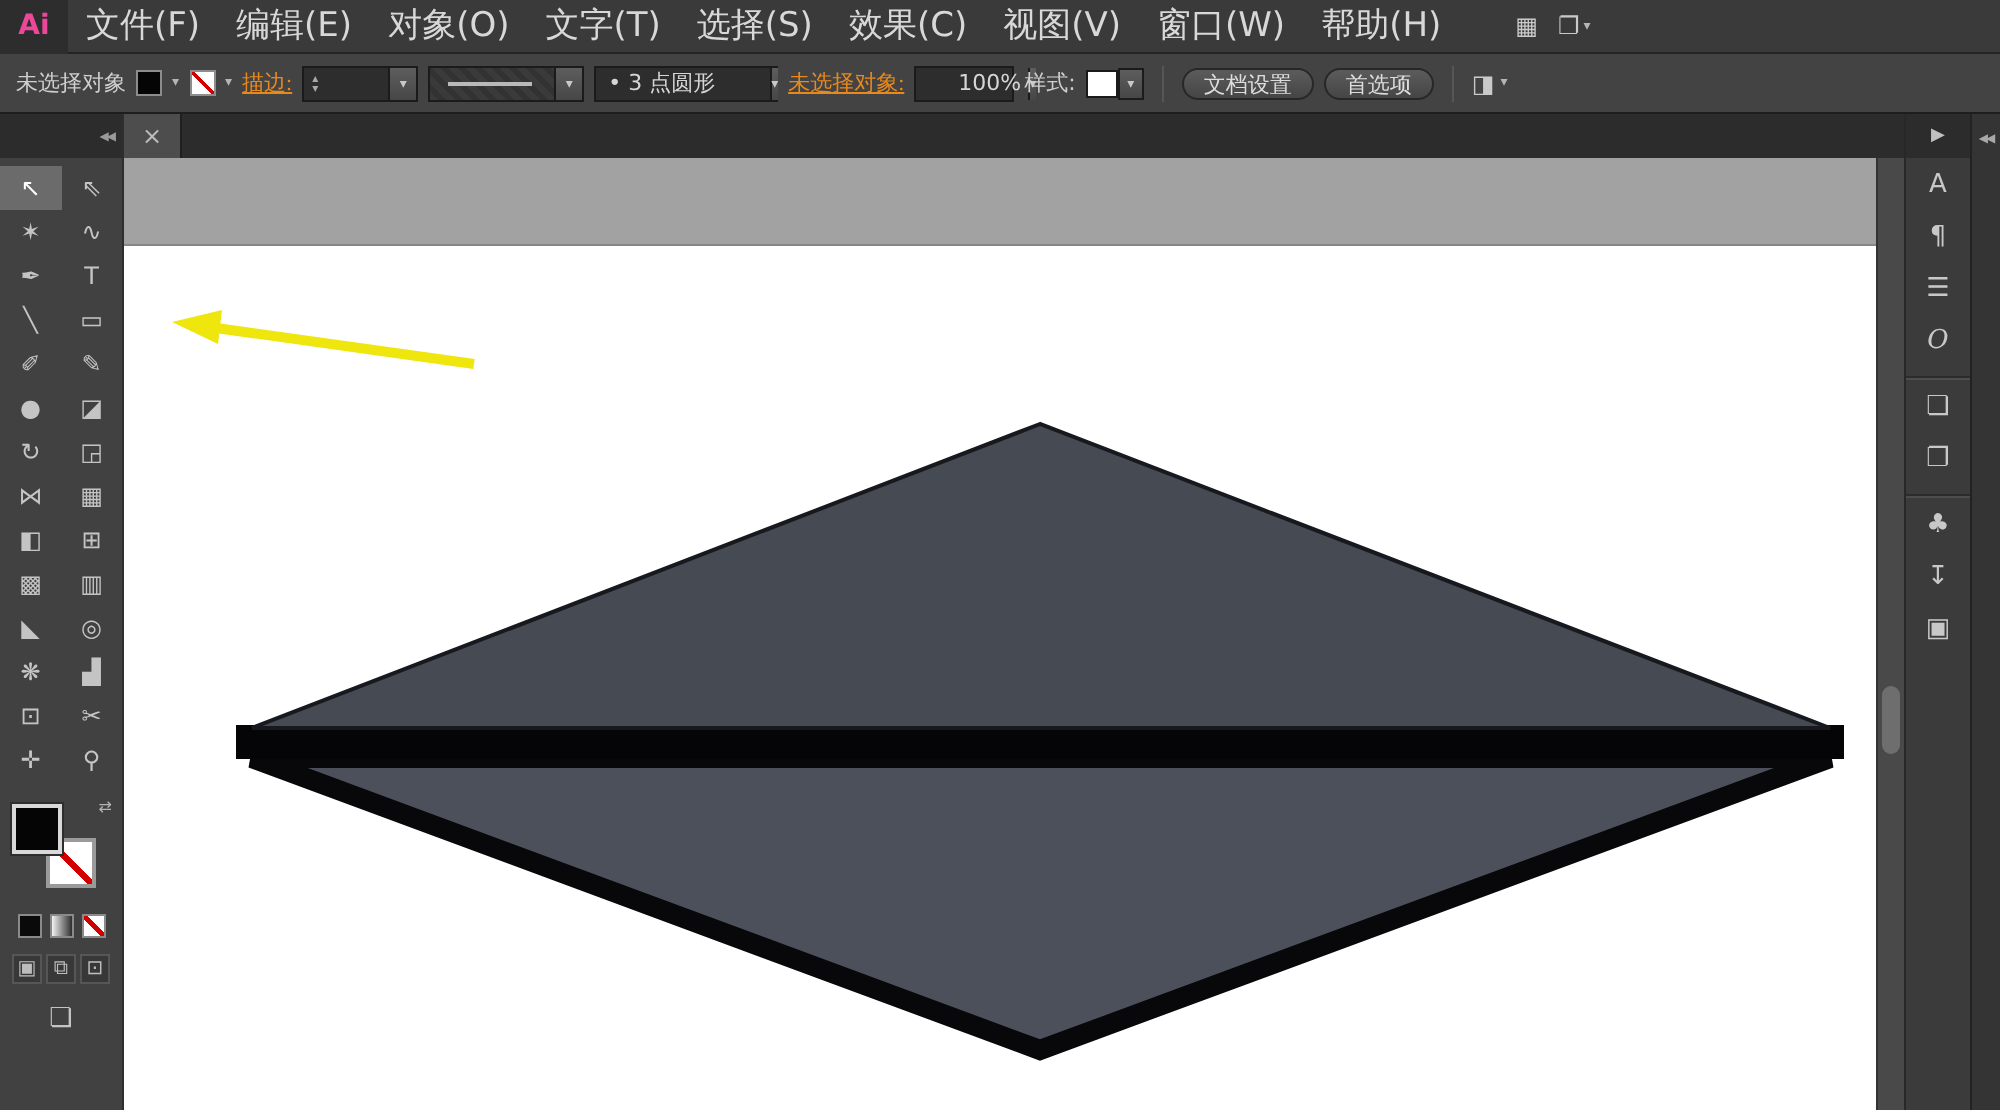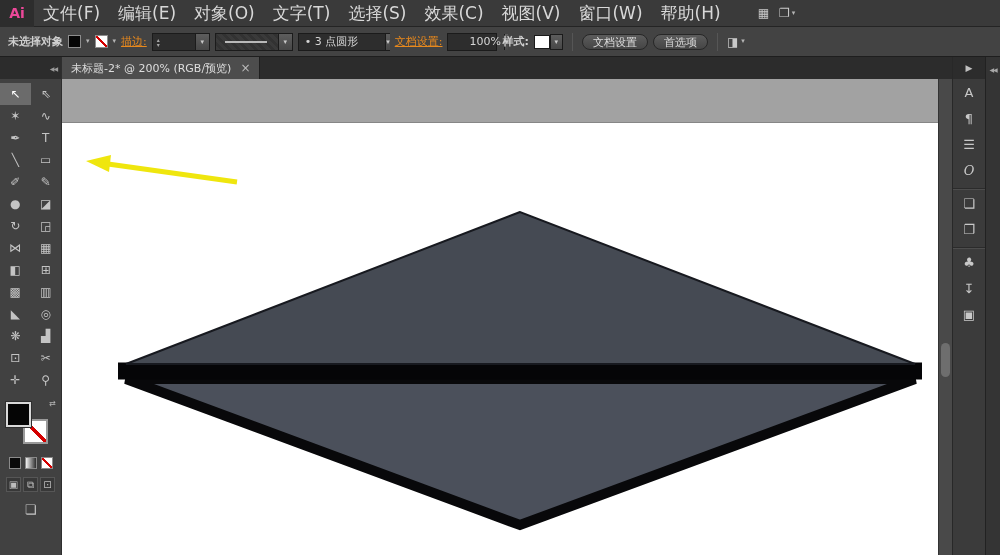--- a/index.html
+++ b/index.html
@@ -9,26 +9,26 @@
 
   
   .menubar { height:27px; background:#3a3a3a; border-bottom:1px solid #242424; display:flex; align-items:center; color:#d8d8d8; flex:0 0 27px; }
   .logo { width:34px; height:31px; background:#2d2d2d; color:#ec4899; font-weight:bold; font-size:14px; display:flex; align-items:center; justify-content:center; }
   .menu-item { padding:0 9px; height:27px; line-height:27px; font-size:17px; cursor:default; }
   .menubar-icons { display:flex; align-items:center; gap:10px; margin-left:28px; }
   .mb-icon { color:#c9c9c9; font-size:12px; display:flex; align-items:center; gap:2px; }
 
   
   .controlbar { height:30px; background:#434343; border-bottom:1px solid #1e1e1e; display:flex; align-items:center; gap:5px; padding:0 8px; color:#cccccc; flex:0 0 30px; font-size:11px; }
-  .cb-text { color:#cfcfcf; white-space:nowrap;font-weight:bold; }
+  .cb-text { color:#cfcfcf; white-space:nowrap; }
   .swatch { width:13px; height:13px; border:1px solid #8d8d8d; display:inline-block; }
   .fill-swatch { background:#050505; }
   .none-swatch { background:linear-gradient(45deg, transparent 44%, #d40000 44%, #d40000 56%, transparent 56%), #ffffff; }
   .caret { font-size:7px; color:#b5b5b5; line-height:1; }
-  .link { color:#e8891d; text-decoration:underline; cursor:pointer; white-space:nowrap; }
+  .link { color:#e8891d; text-decoration:underline; cursor:pointer; white-space:nowrap;font-family:Liberation Serif, serif; }
   .field { background:#2d2d2d; border:1px solid #1b1b1b; height:18px; display:flex; align-items:center; color:#d6d6d6; padding-left:3px; }
   .field .dd { width:14px; height:100%; margin-left:auto; background:linear-gradient(#5d5d5d,#474747); border-left:1px solid #1b1b1b; display:flex; align-items:center; justify-content:center; font-size:7px; color:#c9c9c9; }
   .field-value { padding:0 3px; white-space:nowrap; }
   .stroke-weight { width:58px; }
   .stepper { display:flex; flex-direction:column; font-size:6px; line-height:5px; color:#a8a8a8; padding:0 1px; }
   .profile { width:78px; background:repeating-linear-gradient(45deg,#3a3a3a 0 3px,#323232 3px 6px); }
   .profile-line { width:42px; height:2px; background:#b9b9b9; margin-left:6px; }
   .brush { width:92px;gap:24px; }
   .opacity { width:50px;padding-left:18px; }
   .style-wrap { display:flex; align-items:center; }
@@ -126,21 +126,21 @@
       <span class="dd">▾</span>
     </div>
     <div class="field profile">
       <span class="profile-line"></span>
       <span class="dd">▾</span>
     </div>
     <div class="field brush">
       <span class="field-value">• 3 点圆形</span>
       <span class="dd">▾</span>
     </div>
-    <a class="link">文档设置:</a>
+    <a class="link">未选择对象:</a>
     <div class="field opacity">
       <span class="field-value">100%</span>
       <span class="dd">▾</span>
     </div>
     <span class="cb-text">样式:</span>
     <div class="style-wrap">
       <span class="style-swatch"></span>
       <span class="style-dd">▾</span>
     </div>
     <span class="vsep"></span>
@@ -205,21 +205,20 @@
         <span class="mode">⊡</span>
       </div>
       <div class="screen-row">
         <span class="screen-mode">❏</span>
       </div>
     </div>
 
     <div class="doc-area">
       <div class="tabbar">
         <div class="tab">
-          <span>未标题-2* @ 200% (RGB/预览)</span>
           <span class="tab-close">×</span>
         </div>
       </div>
       <div class="canvas-row">
         <div class="canvas">
           <div class="pasteboard"></div>
           <svg class="art" viewBox="0 0 876 476" preserveAspectRatio="none">
             <polygon points="64,300 853,300 458,446" stroke-width="10" stroke-linejoin="miter" stroke="#08080a" fill="#4b505b"></polygon>
             <line x1="56" y1="292" x2="860" y2="292" stroke-width="17" stroke="#050507"></line>
             <polygon points="458,133 64,285 853,285" stroke="#17191f" stroke-width="2" fill="#454a53"></polygon>

